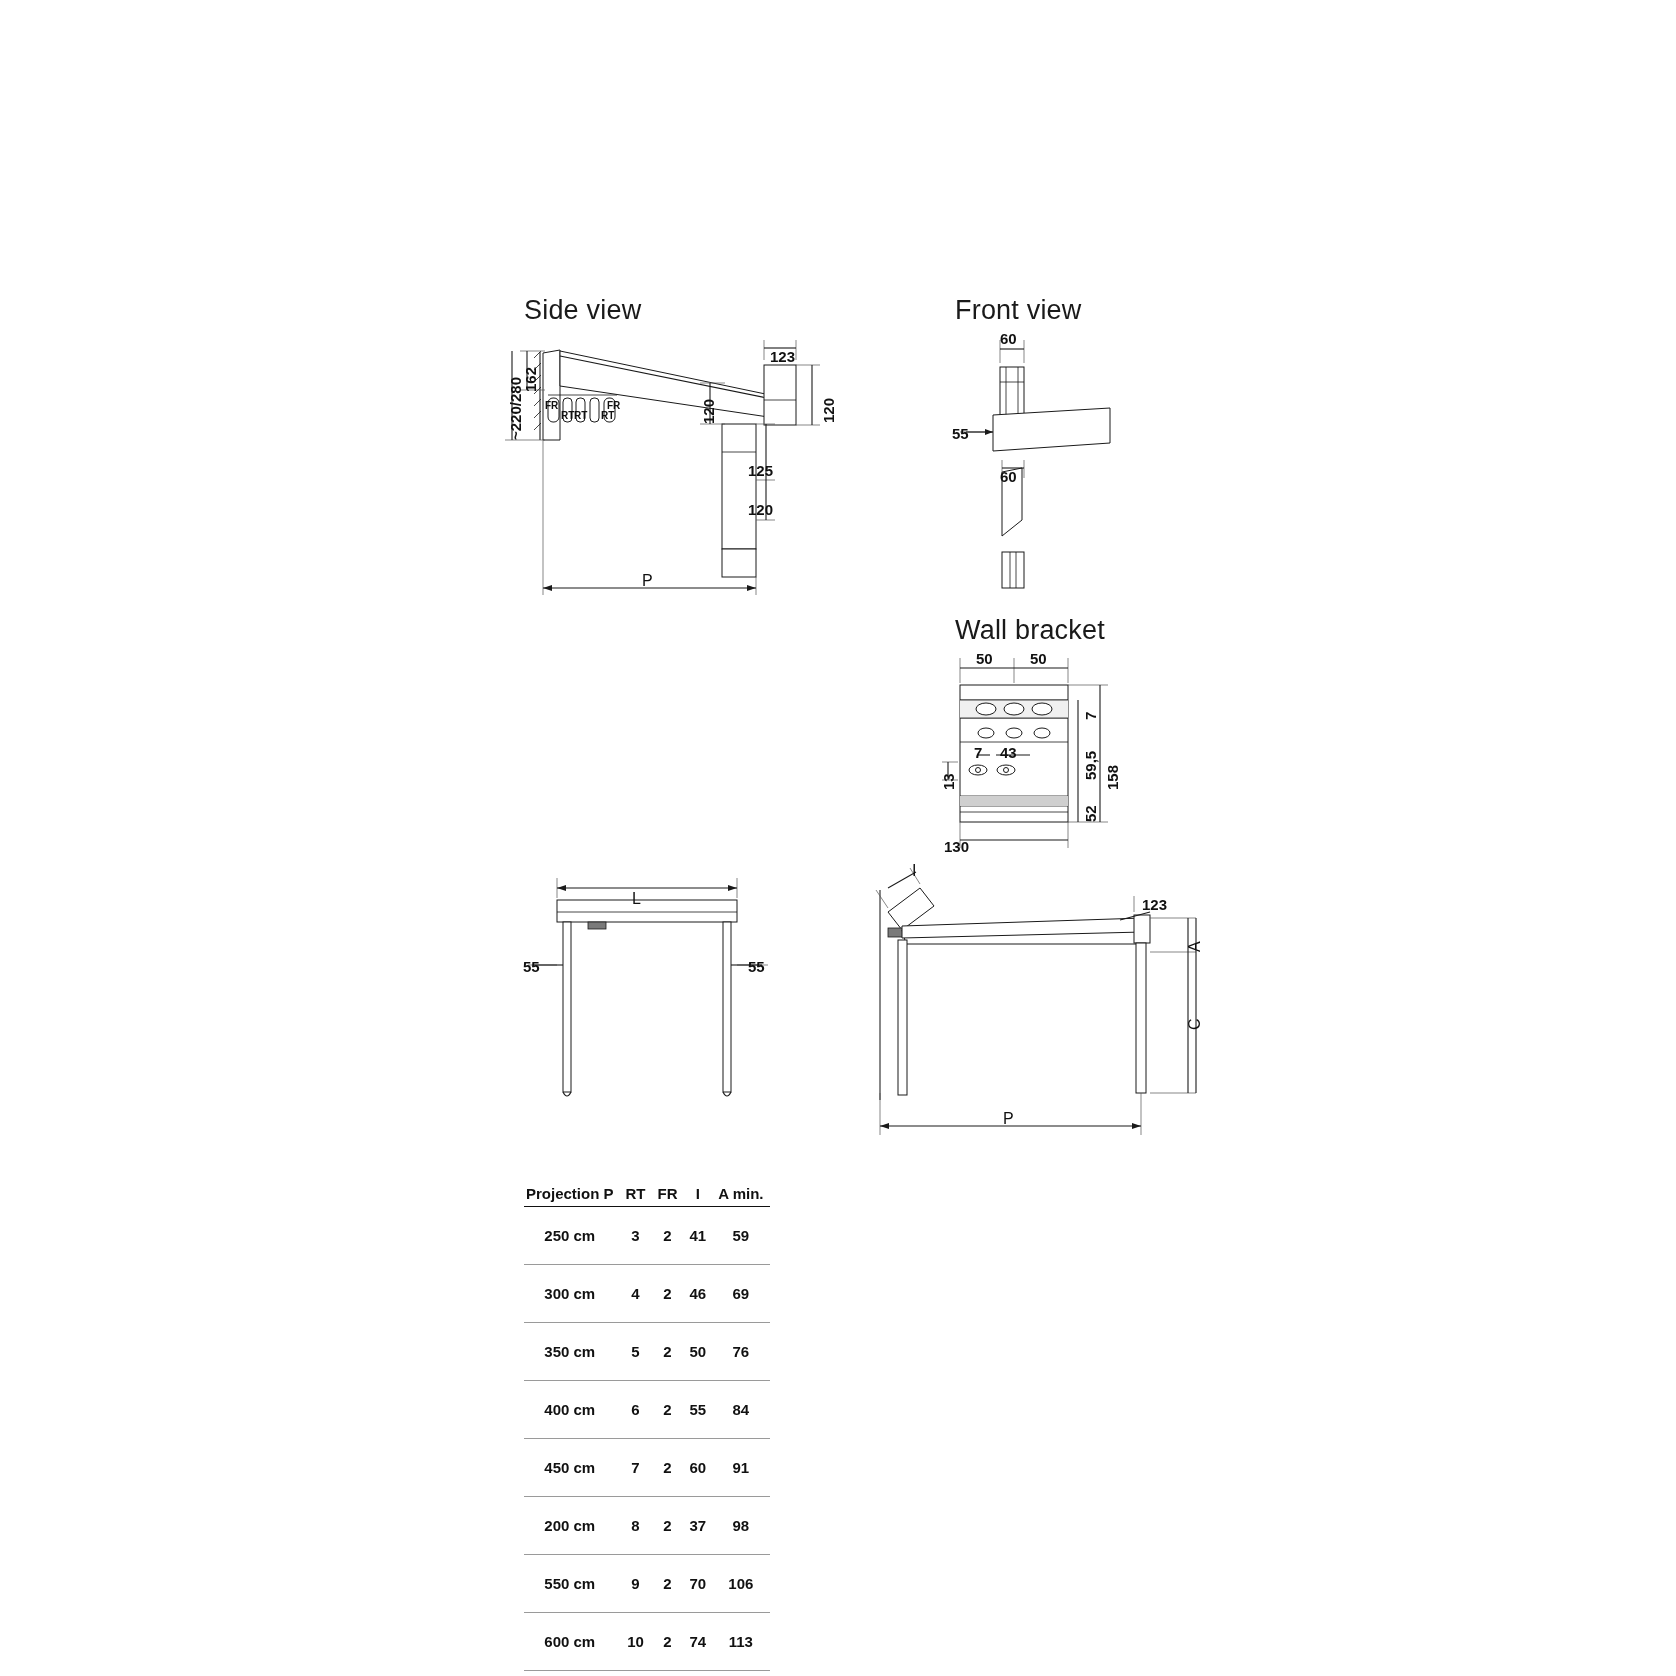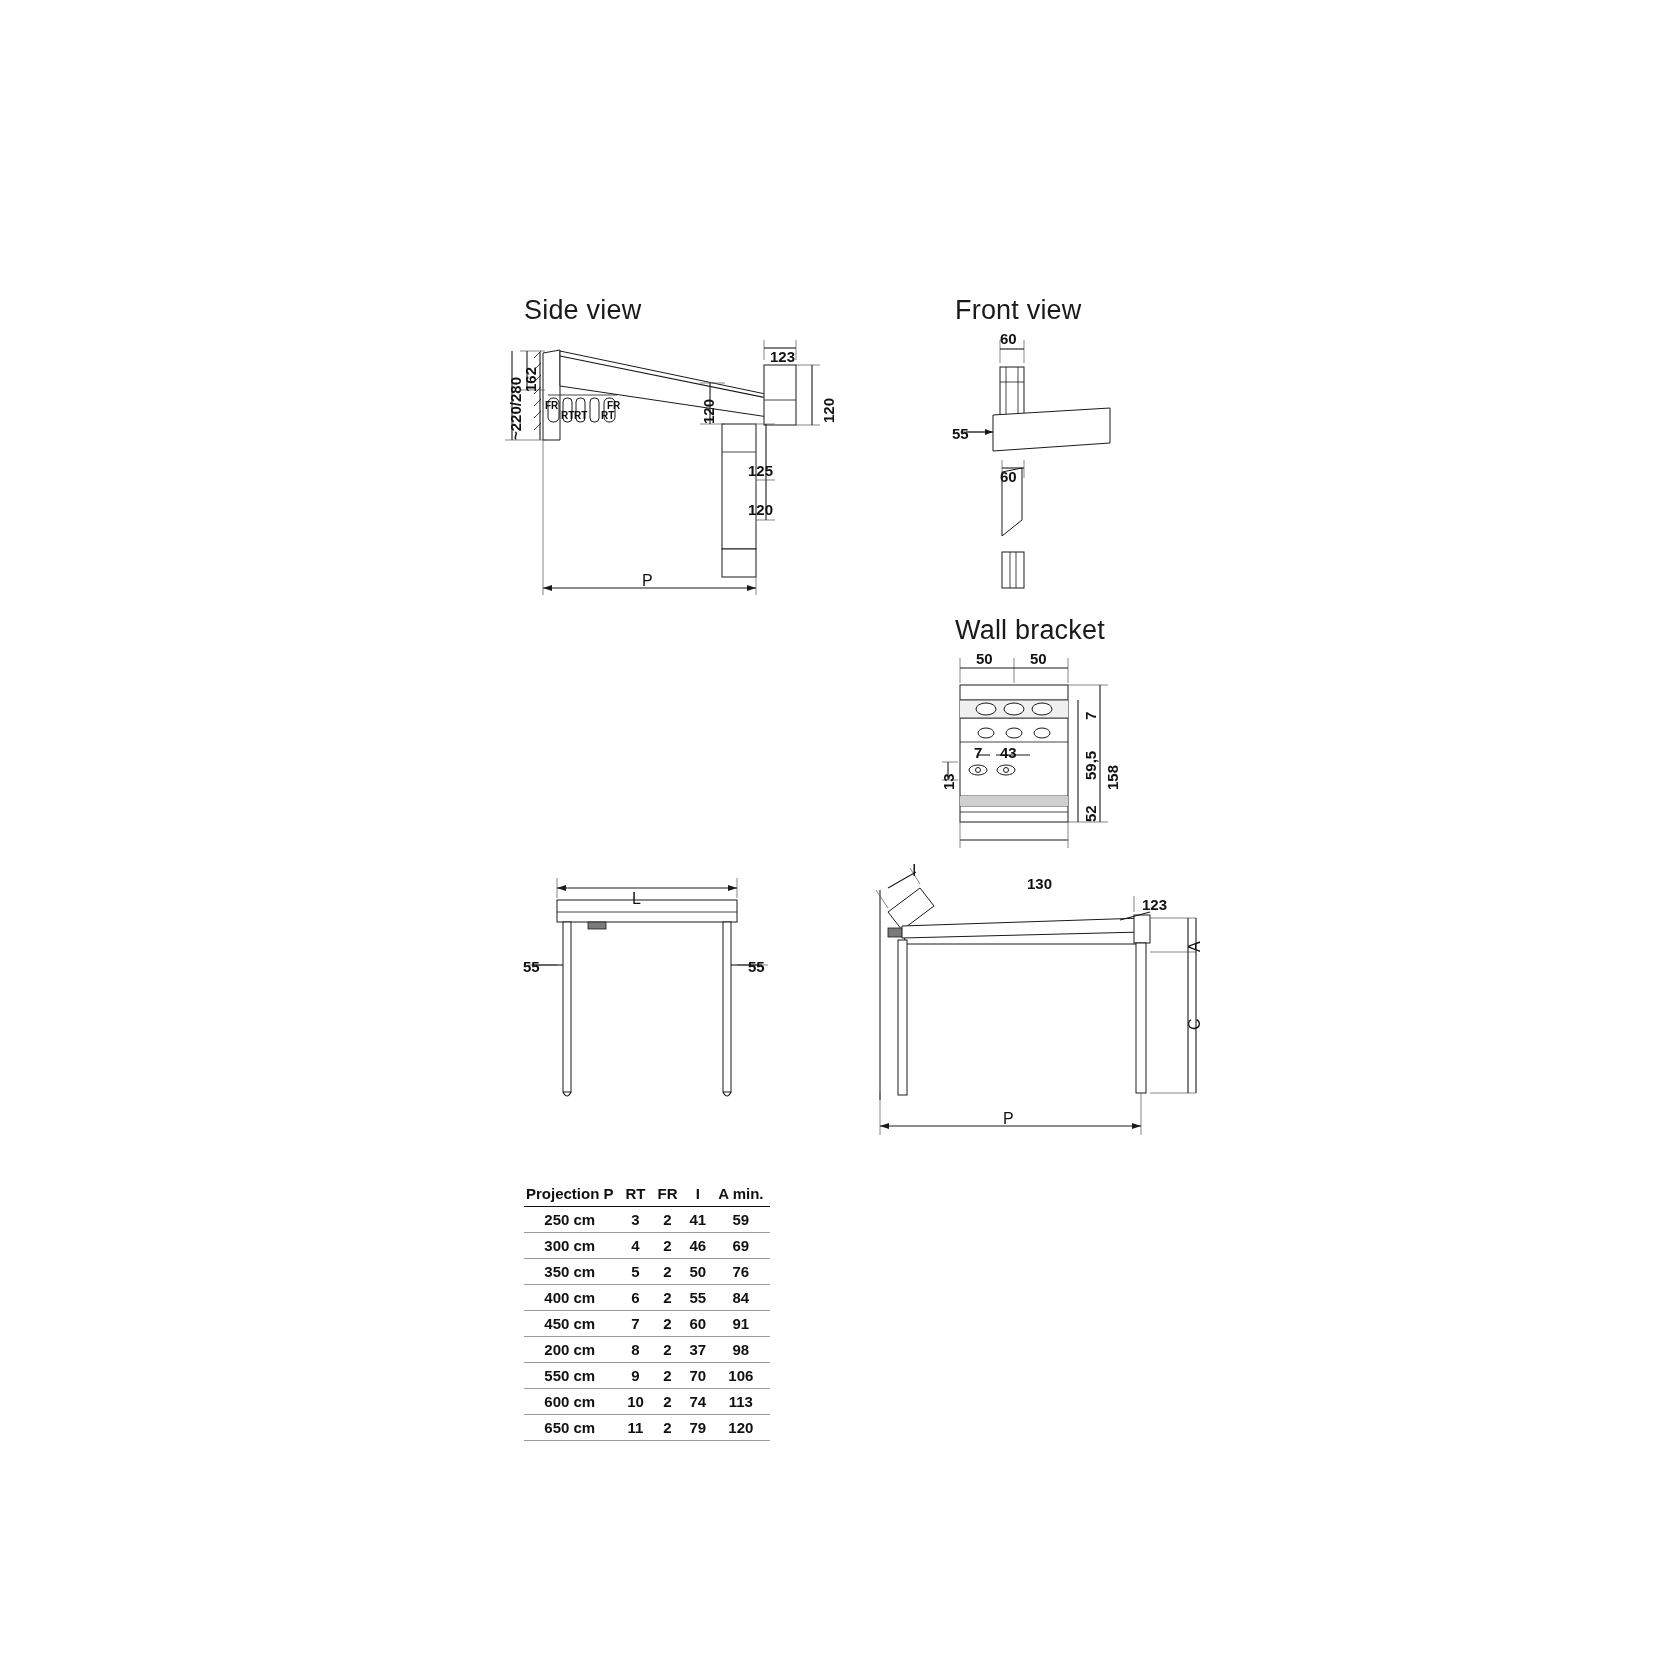--- a/index.html
+++ b/index.html
@@ -72,21 +72,21 @@
     padding: 2px 6px 4px 6px;
     border-bottom: 1.5px solid #111;
     white-space: nowrap;
   }
   .spec-table th.first, .spec-table td.first {
     text-align: right;
     padding-left: 2px;
   }
   .spec-table td {
     text-align: center;
-    padding: 4px 6px;
+    padding: 20px 6px;
     border-bottom: 1px solid #9a9a9a;
     white-space: nowrap;
   }
   .spec-table td.first {
     text-align: center;
   }
   .legend {
     position: absolute;
     left: 900px;
     top: 1183px;
@@ -289,21 +289,21 @@
 
   <div class="dim" style="left:976px; top:650px;">50</div>
   <div class="dim" style="left:1030px; top:650px;">50</div>
   <div class="dim vert" style="left:1082px; top:720px;">7</div>
   <div class="dim" style="left:974px; top:744px;">7</div>
   <div class="dim" style="left:1000px; top:744px;">43</div>
   <div class="dim vert" style="left:1082px; top:780px;">59,5</div>
   <div class="dim vert" style="left:1104px; top:790px;">158</div>
   <div class="dim vert" style="left:940px; top:790px;">13</div>
   <div class="dim vert" style="left:1082px; top:822px;">52</div>
-  <div class="dim" style="left:1027px; top:838px;margin-top:37px;">130</div>
+  <div class="dim" style="left:944px; top:838px;">130</div>
 
   <svg width="1676" height="1676">
 
     <rect class="fillwhite" x="557" y="900" width="180" height="22"></rect>
     <line class="ln-thin" x1="557" y1="912" x2="737" y2="912"></line>
 
     <rect class="fillwhite" x="563" y="922" width="8" height="170"></rect>
     <rect class="fillwhite" x="723" y="922" width="8" height="170"></rect>
 
     <path class="ln" d="M563,1092 q4,8 8,0"></path>

